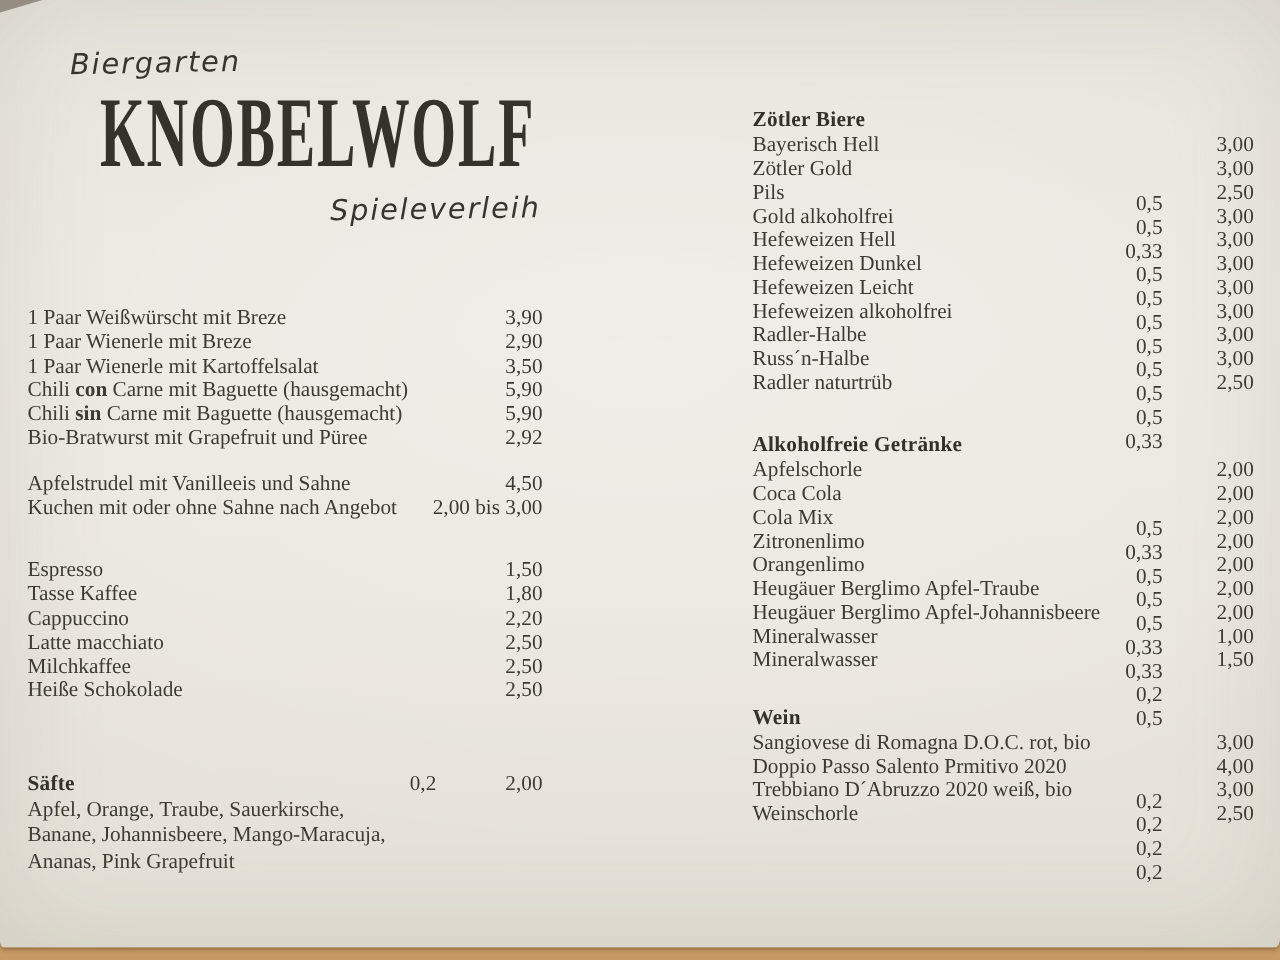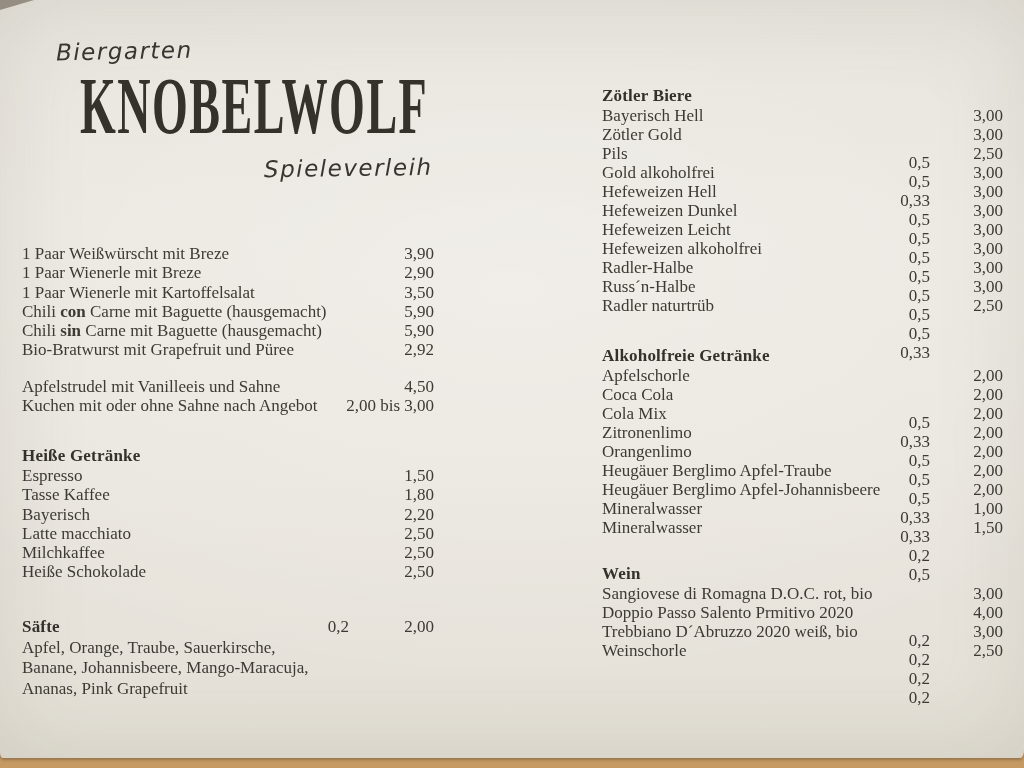--- a/index.html
+++ b/index.html
@@ -135,32 +135,31 @@
             <span class="price">4,50</span>
           </div>
           <div class="row">
             <span class="iname">Kuchen mit oder ohne Sahne nach Angebot</span>
             <span class="price">2,00 bis 3,00</span>
           </div>
         </div>
     </section>
 
     <section class="col-l" id="sec-hot">
-      <h3>Heiße Getränke</h3>
       <div class="rows">
           <div class="row">
             <span class="iname">Espresso</span>
             <span class="price">1,50</span>
           </div>
           <div class="row">
             <span class="iname">Tasse Kaffee</span>
             <span class="price">1,80</span>
           </div>
           <div class="row">
-            <span class="iname">Bayerisch</span>
+            <span class="iname">Cappuccino</span>
             <span class="price">2,20</span>
           </div>
           <div class="row">
             <span class="iname">Latte macchiato</span>
             <span class="price">2,50</span>
           </div>
           <div class="row">
             <span class="iname">Milchkaffee</span>
             <span class="price">2,50</span>
           </div>

